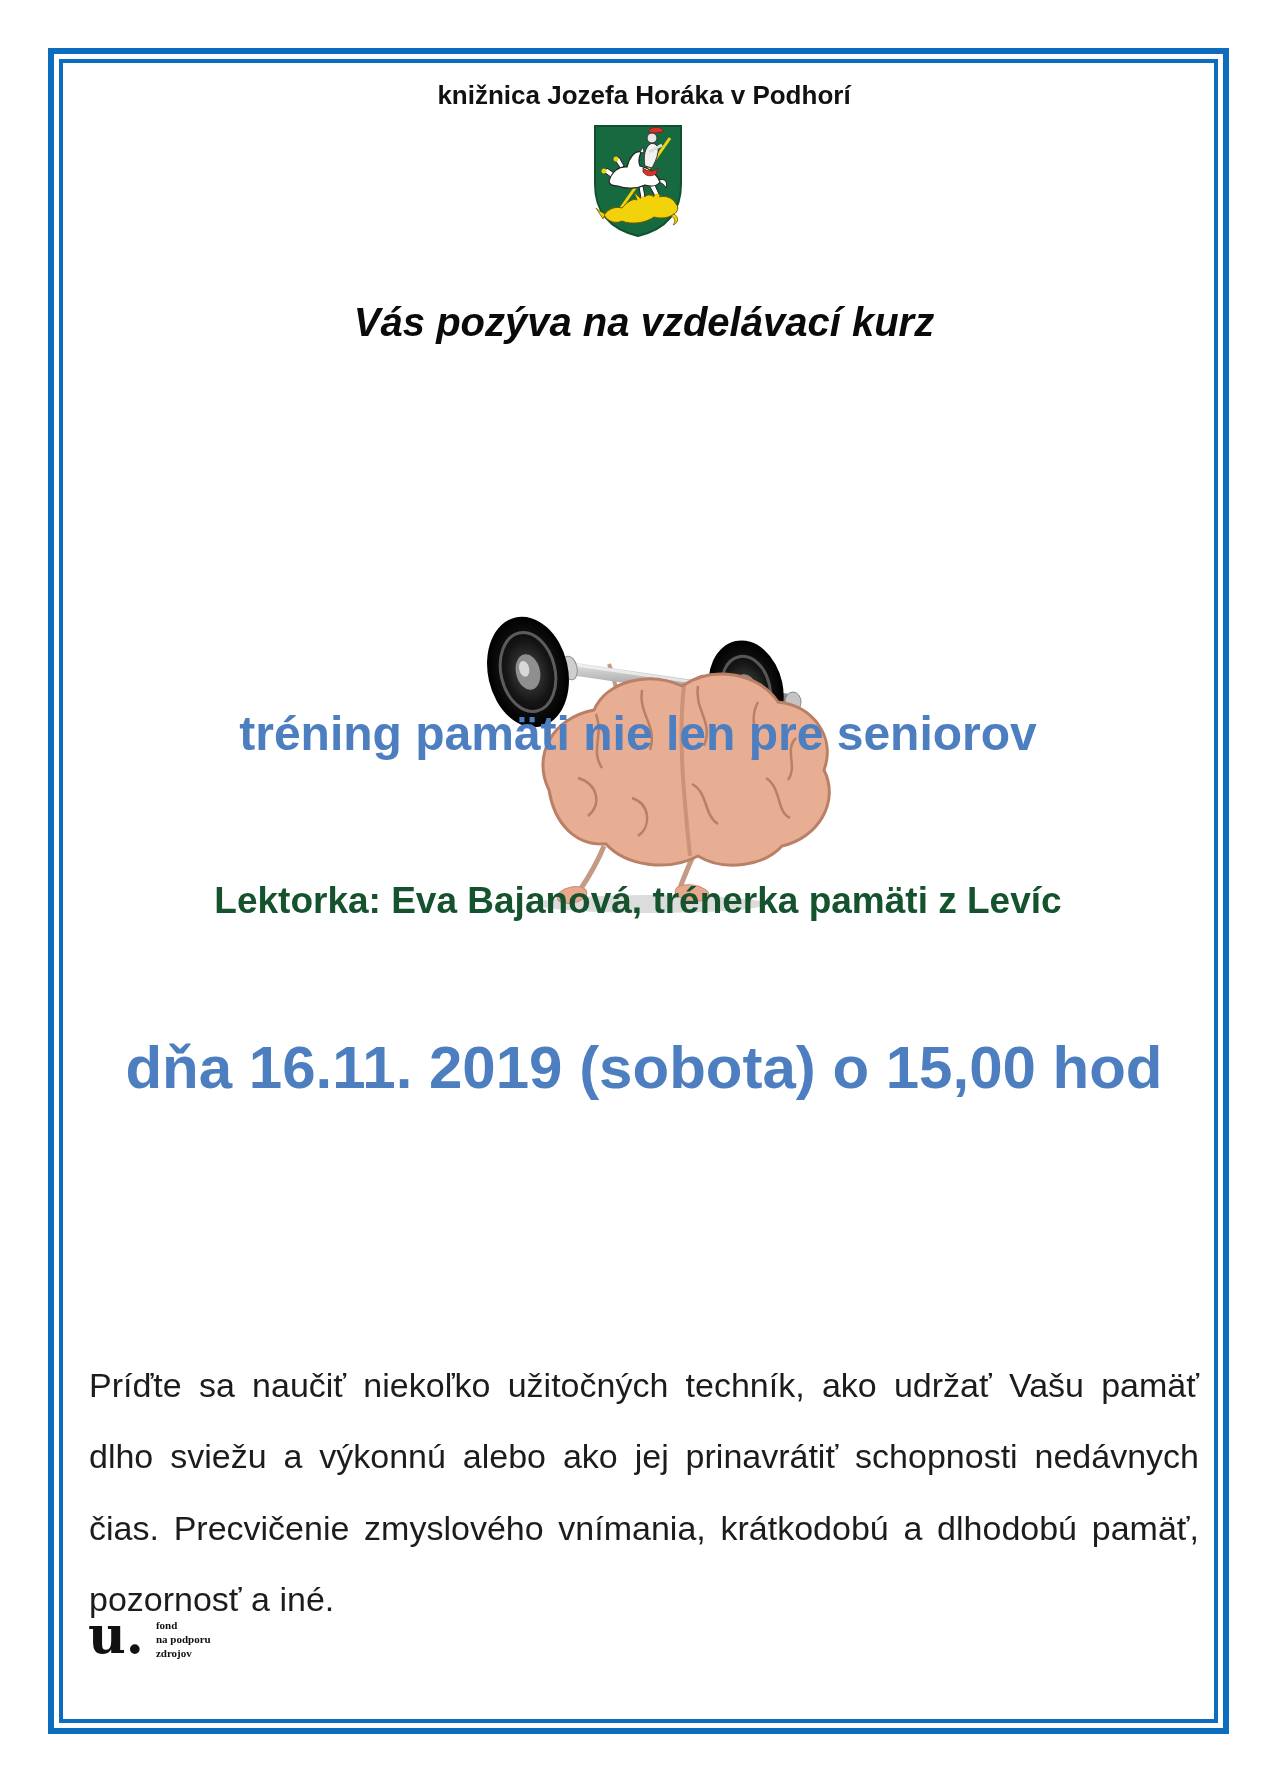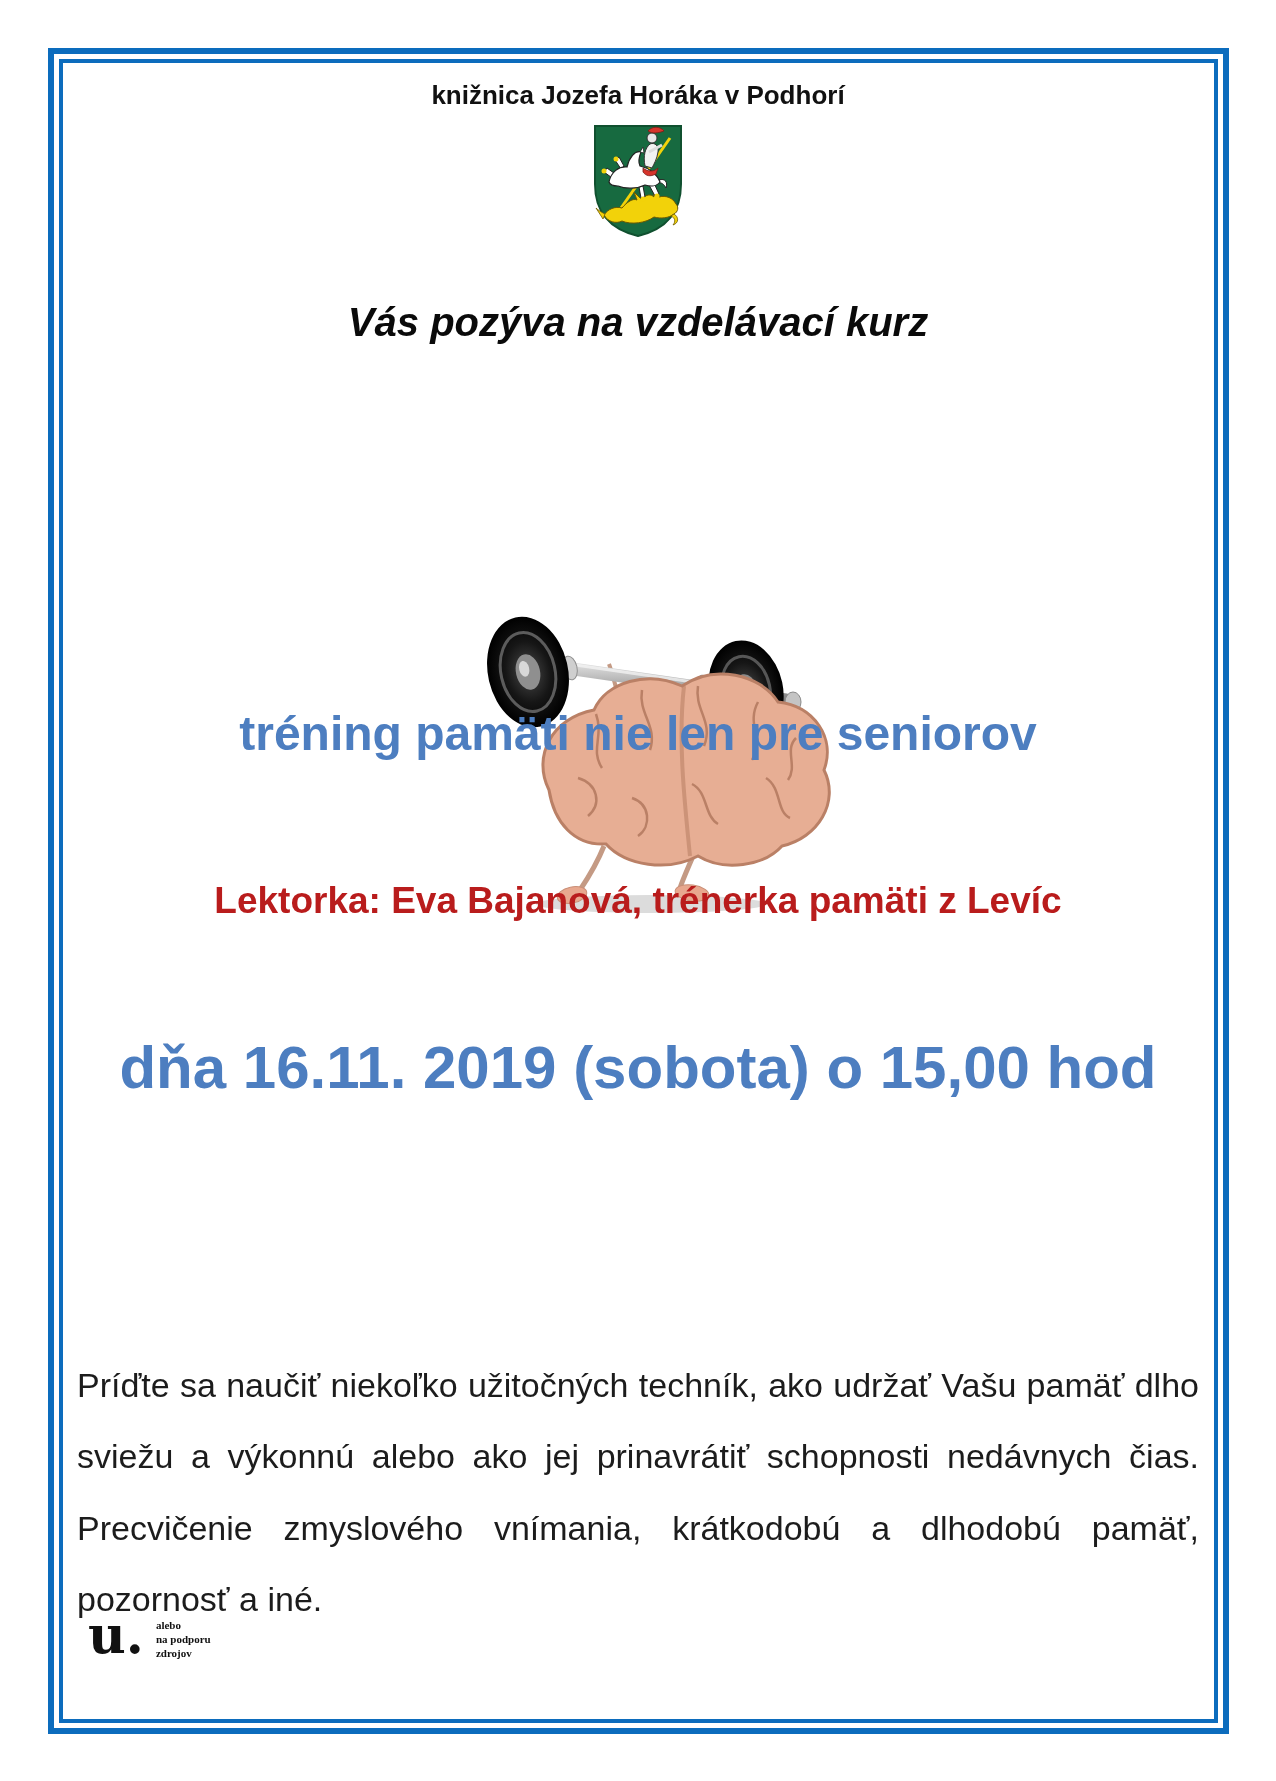--- a/index.html
+++ b/index.html
@@ -27,37 +27,37 @@
   .wordart .glow { color:#cddff5; -webkit-text-stroke:9px #c7dcf4; filter:blur(2px); }
   .wordart .fill {
     background:linear-gradient(#93b6e3 0%, #5a89c8 45%, #2d5c9e 100%);
     -webkit-background-clip:text; background-clip:text;
     -webkit-text-fill-color:transparent; color:#3a6cae;
   }
 
   .hero { position:absolute; top:598px; left:446px; width:450px; height:320px; z-index:1; }
 
   .subtitle { top:706px; font-size:48px; font-weight:bold; color:#4d7ec0; z-index:4; }
-  .lecturer { top:880px; font-size:37px; font-weight:bold; color:#b91c1c; z-index:4; }
+  .lecturer { top:880px; font-size:37px; font-weight:bold; color:#14532d; z-index:4; }
   .date-line { top:1033px; font-size:60px; font-weight:bold; color:#4d7ec0; }
   .venue-line { top:1158px; font-size:31px; font-weight:bold; color:#4d7ec0; }
 
   .description { position:absolute; top:1350px; left:77px; width:1122px;
     font-size:34px; line-height:2.1; color:#1c1c1c; text-align:justify; }
 
   .footer-logo { position:absolute; left:88px; top:1612px; display:flex; gap:12px; }
   .fpu-letter { font-family:"DejaVu Serif", serif; font-weight:bold; font-size:52px;
     line-height:0.9; color:#111; }
   .fpu-caption { padding-top:7px; font-family:"Liberation Serif", serif; font-weight:bold;
     font-size:11px; line-height:1.25; color:#111; text-align:left; }
 
   .credit { position:absolute; left:196px; top:1586px; width:900px; text-align:left;
     font-size:26px; font-weight:bold; font-style:italic; line-height:1.85; color:#1b1b1b; }
 
-  .z2 { z-index:2; }
+  .z2 { z-index:2;padding-left:12px; }
 </style>
 </head>
 <body>
 
 <div class="page">
   <div class="border-outer"></div>
   <div class="border-inner"></div>
 
   <div class="abs-c library-name z2">knižnica Jozefa Horáka v Podhorí</div>
 
@@ -149,19 +149,19 @@
   <div class="abs-c lecturer">Lektorka: Eva Bajanová, trénerka pamäti z Levíc</div>
 
   <div class="abs-c date-line z2">dňa 16.11. 2019 (sobota) o 15,00 hod</div>
 
 
   <div class="description z2">Príďte sa naučiť niekoľko užitočných techník, ako udržať Vašu pamäť dlho sviežu a výkonnú alebo ako jej prinavrátiť schopnosti nedávnych čias. Precvičenie zmyslového vnímania, krátkodobú a dlhodobú pamäť, pozornosť a iné.</div>
 
   <div class="footer-logo">
     <div class="fpu-letter">u.</div>
     <div class="fpu-caption">
-      <div>alebo</div>
+      <div>fond</div>
       <div>na podporu</div>
       <div>zdrojov</div>
     </div>
   </div>
 
 </div>
 
 </body></html>

